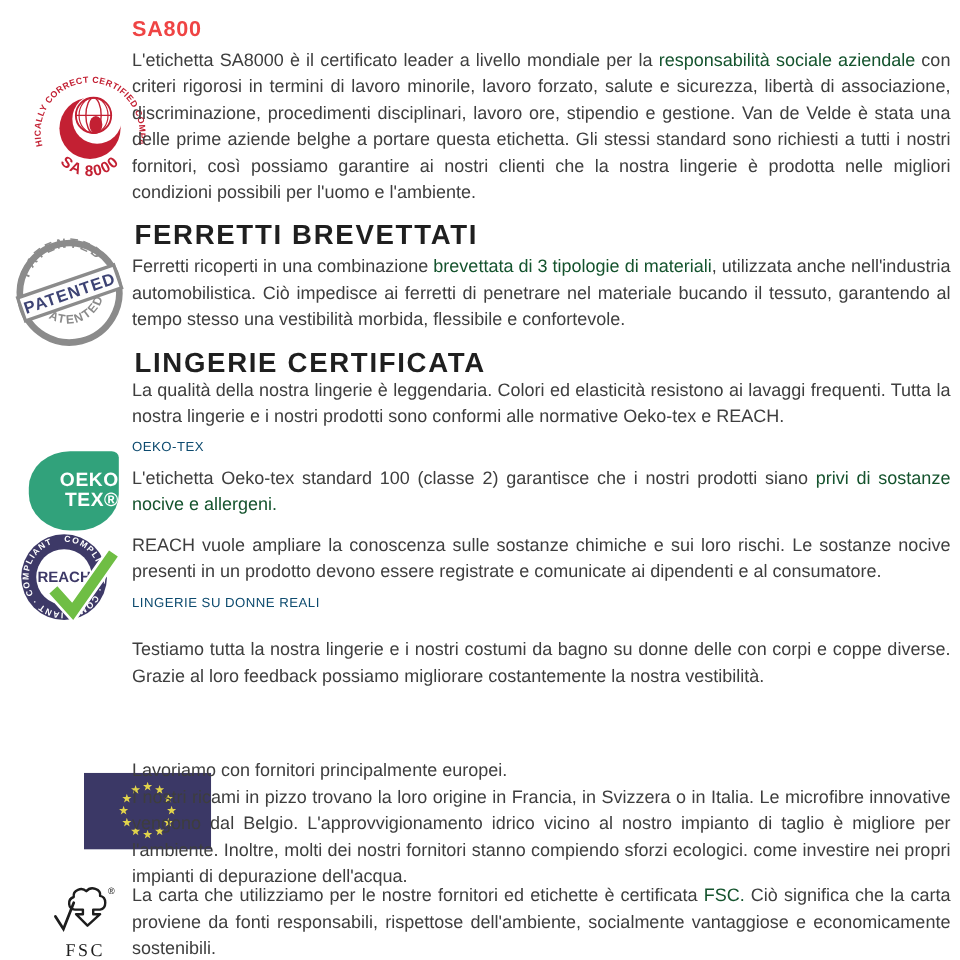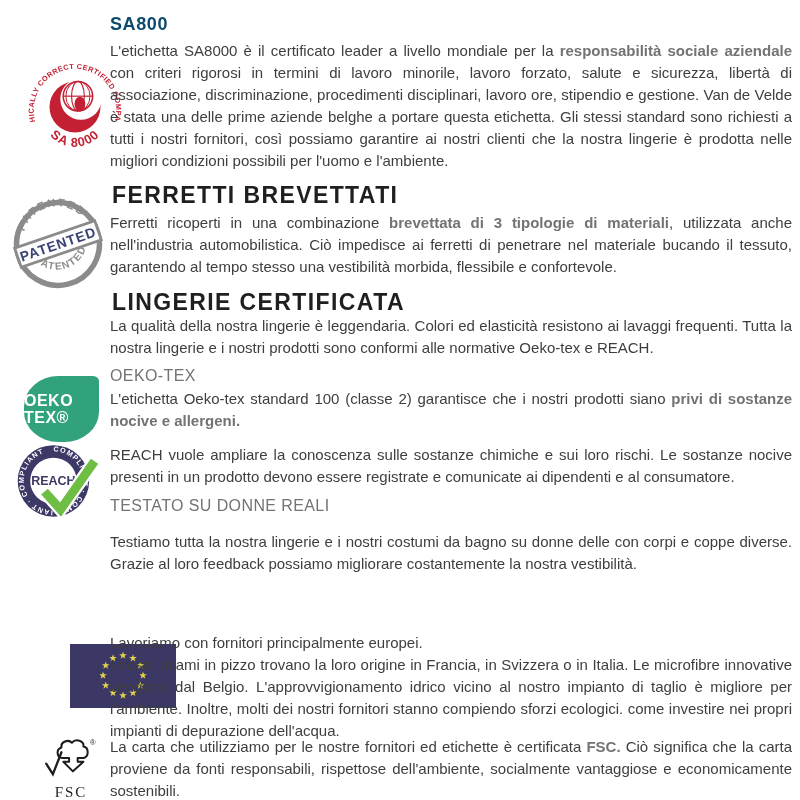--- a/index.html
+++ b/index.html
@@ -1,29 +1,29 @@
 <!DOCTYPE html>
 <html><head>
 <meta charset="utf-8">
 <style>
   html,body{margin:0;padding:0;background:#fff;}
   .page{position:relative;width:800px;height:800px;background:#fff;overflow:hidden;
         font-family:"Liberation Sans",sans-serif;color:#3e3e3e;}
   .abs{position:absolute;}
-  .h1{font-size:18px;font-weight:700;color:#0c4a6e;letter-spacing:.6px;}
+  .h1{font-size:18px;font-weight:700;color:#ef4444;letter-spacing:.6px;}
   .h2{font-size:23px;font-weight:700;color:#1f1f1f;letter-spacing:1.4px;}
-  .sublabel{font-size:16px;font-weight:400;color:#737373;letter-spacing:.4px;}
+  .sublabel{font-size:11px;font-weight:400;color:#0c4a6e;letter-spacing:.4px;}
   .para{left:110px;width:682px;font-size:15px;line-height:22px;text-align:justify;}
-  .para .b{font-weight:700;color:#737373;}
+  .para .b{font-weight:400;color:#14532d;}
   .intro-line{font-size:15px;line-height:22px;}
   
   .badge{position:absolute;}
   .patented-rot{transform:rotate(-14deg);}
   .oeko-shape{width:75px;height:66px;background:#31a27b;border-radius:46% 8% 46% 46%;
-              display:flex;flex-direction:column;align-items:flex-start;justify-content:center;}
+              display:flex;flex-direction:column;align-items:flex-end;justify-content:center;}
   .oeko-shape .t{color:#fff;font-weight:700;font-size:16px;line-height:17px;letter-spacing:.5px;}
   .fsc-label{font-family:"Liberation Serif",serif;font-size:15px;letter-spacing:2px;
              color:#1d1d1d;text-align:center;margin-top:1px;}
 </style>
 </head>
 <body>
 
 <div class="page">
 
   <div class="abs h1" style="left:110px;top:14px;">SA800</div>
@@ -100,21 +100,21 @@
         <textPath href="#reachCircle" startOffset="0">COMPLIANT · COMPLIANT · COMPLIANT</textPath>
       </text>
       <text x="46" y="53" text-anchor="middle" font-size="14" font-weight="700" fill="#3d3967">REACH</text>
       <path d="M 36,60 L 54,80 L 92,26" fill="none" stroke="#ffffff" stroke-width="15"></path>
       <path d="M 36,60 L 54,80 L 92,26" fill="none" stroke="#6fbe44" stroke-width="10"></path>
     </svg>
   </div>
 
   <div class="abs para" style="top:444px;"><span>REACH vuole ampliare la conoscenza sulle sostanze chimiche e sui loro rischi. Le sostanze nocive presenti in un prodotto devono essere registrate e comunicate ai dipendenti e al consumatore.</span></div>
 
-  <div class="abs sublabel" style="left:110px;top:497px;">TESTATO SU DONNE REALI</div>
+  <div class="abs sublabel" style="left:110px;top:497px;">LINGERIE SU DONNE REALI</div>
 
   <div class="abs para" style="top:531px;"><span>Testiamo tutta la nostra lingerie e i nostri costumi da bagno su donne delle con corpi e coppe diverse. Grazie al loro feedback possiamo migliorare costantemente la nostra vestibilità.</span></div>
 
   <div class="badge" style="left:70px;top:644px;width:106px;height:64px;">
     <svg width="106" height="64" viewBox="0 0 106 64">
       <defs>
         <polygon id="euStar" points="0,-4 0.94,-1.29 3.80,-1.24 1.52,0.49 2.35,3.24 0,1.6 -2.35,3.24 -1.52,0.49 -3.80,-1.24 -0.94,-1.29" fill="#e1d34b"></polygon>
       </defs>
       <rect x="0" y="0" width="106" height="64" fill="#3b3866"></rect>
       <use href="#euStar" x="53" y="11.5"></use>

